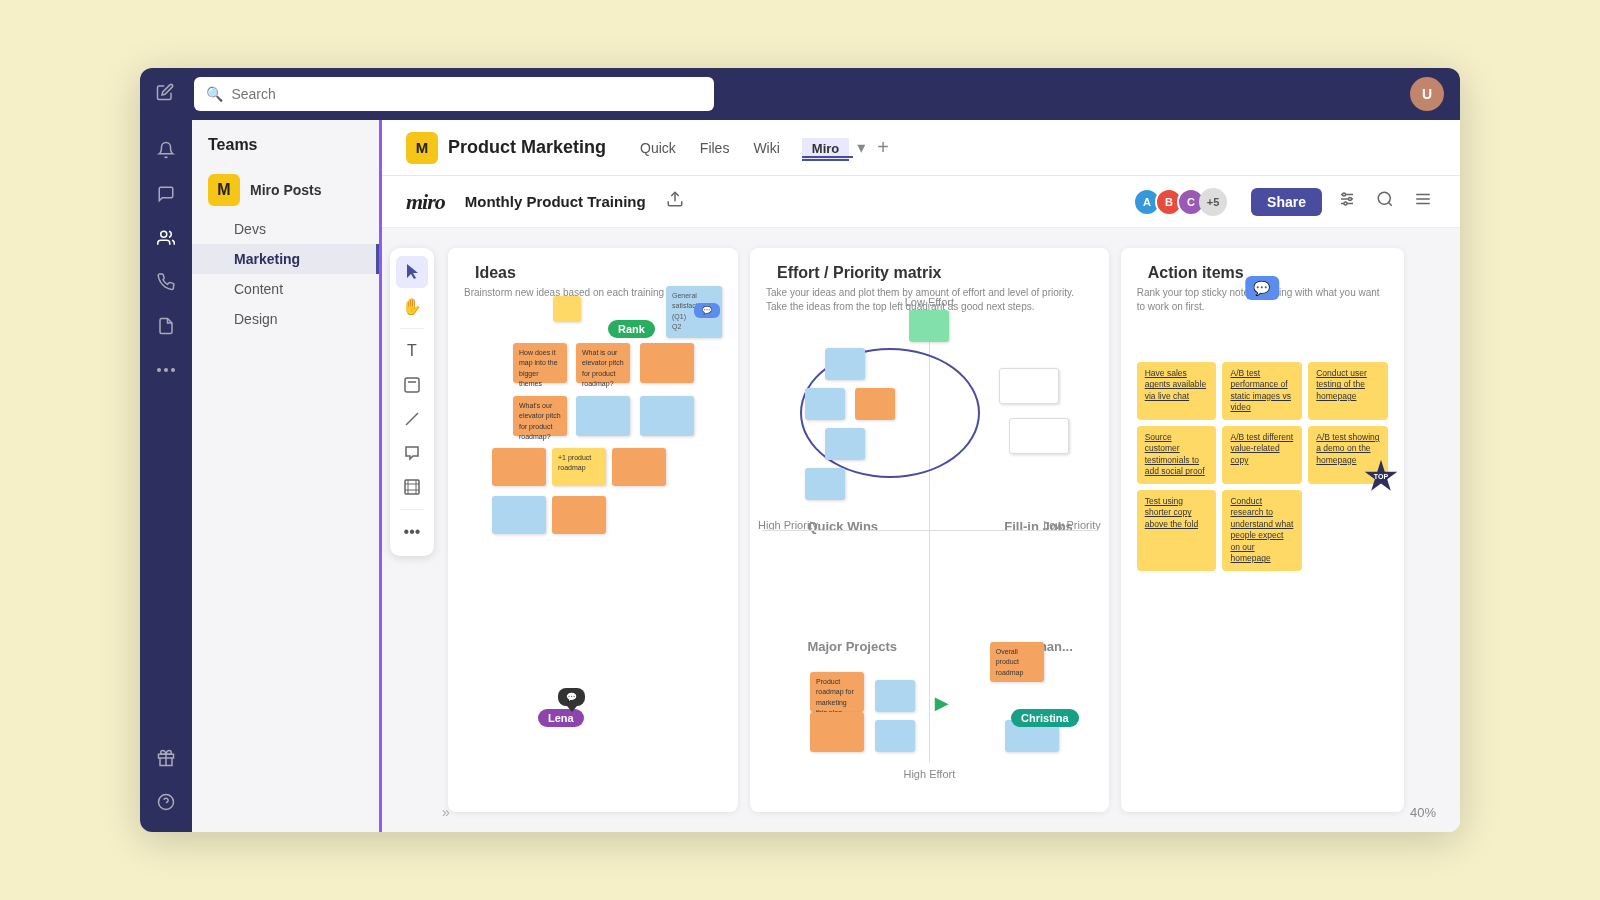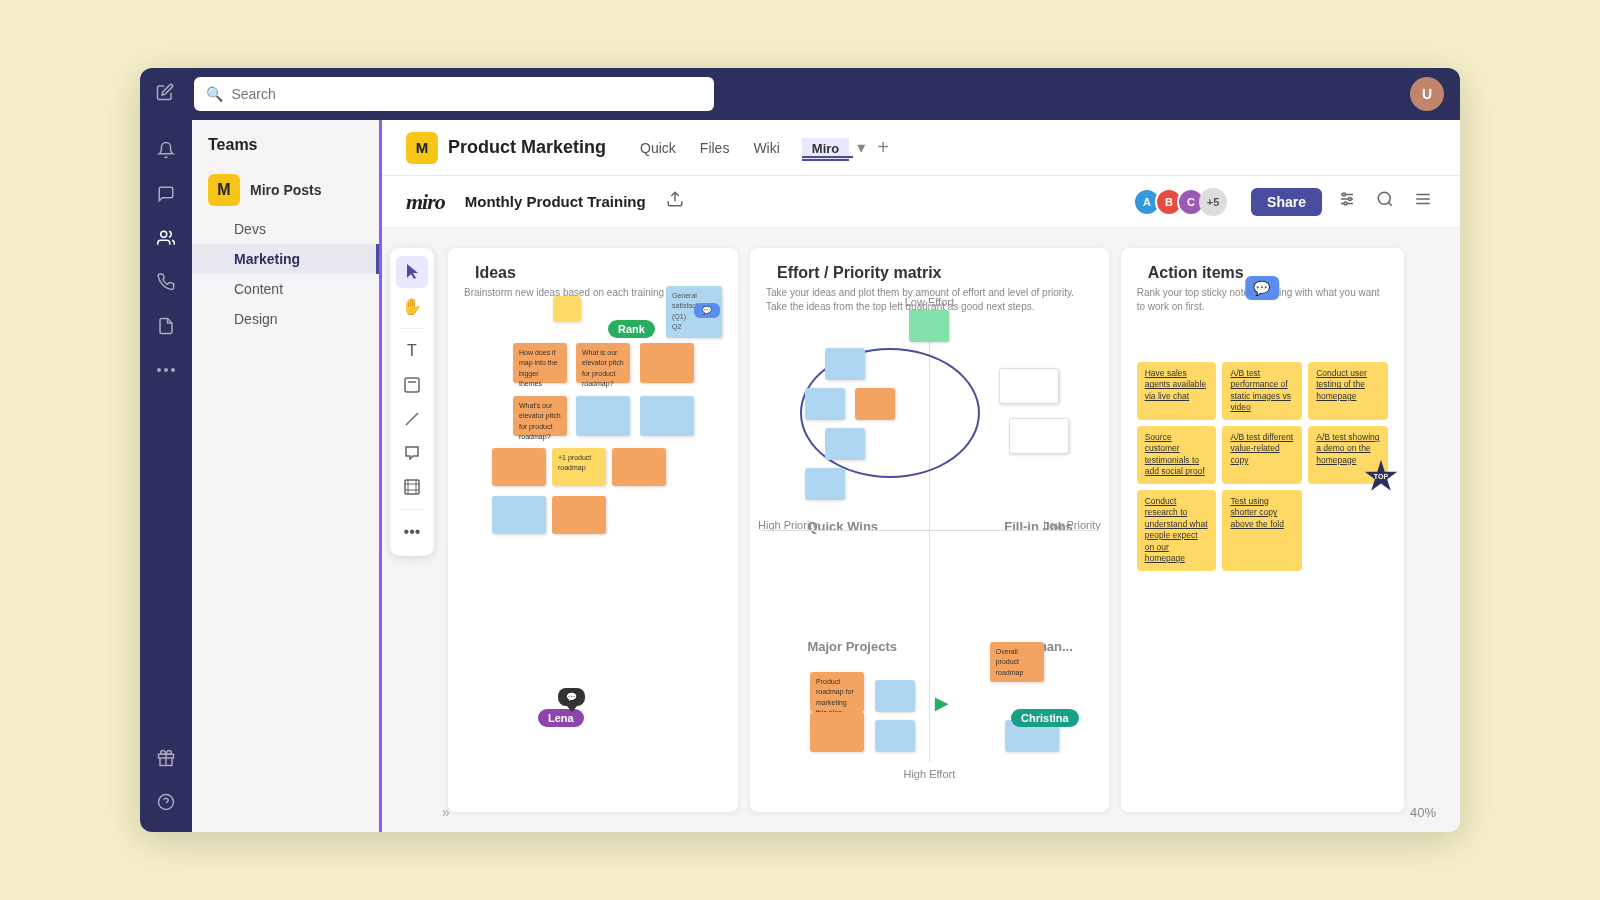--- a/index.html
+++ b/index.html
@@ -776,22 +776,22 @@
               <div class="action-card" style="background:#ffd966;">Have sales agents available via live chat</div>
               <div class="action-card" style="background:#ffd966;">A/B test performance of static images vs video</div>
               <div class="action-card" style="background:#ffd966;">Conduct user testing of the homepage</div>
               <div class="action-card" style="background:#ffd966;">Source customer testimonials to add social proof</div>
               <div class="action-card" style="background:#ffd966;">A/B test different value-related copy</div>
               <div class="action-card" style="background:#ffd966;position:relative;">
                 <span>A/B test showing a demo on the homepage</span>
                 
                 <div style="position:absolute;bottom:-10px;right:-10px;background:#2d2f5e;color:#fff;font-size:7px;font-weight:900;width:34px;height:34px;clip-path:polygon(50% 0%,61% 35%,98% 35%,68% 57%,79% 91%,50% 70%,21% 91%,32% 57%,2% 35%,39% 35%);display:flex;align-items:center;justify-content:center;z-index:10;">TOP</div>
               </div>
+              <div class="action-card" style="background:#ffd966;">Test using shorter copy above the fold</div>
               <div class="action-card" style="background:#ffd966;">Conduct research to understand what people expect on our homepage</div>
-              <div class="action-card" style="background:#ffd966;">Test using shorter copy above the fold</div>
             </div>
           </div>
 
         </div>
 
         <div class="expand-arrows">»</div>
 
         <div class="zoom-indicator">40%</div>
 
       </div>

